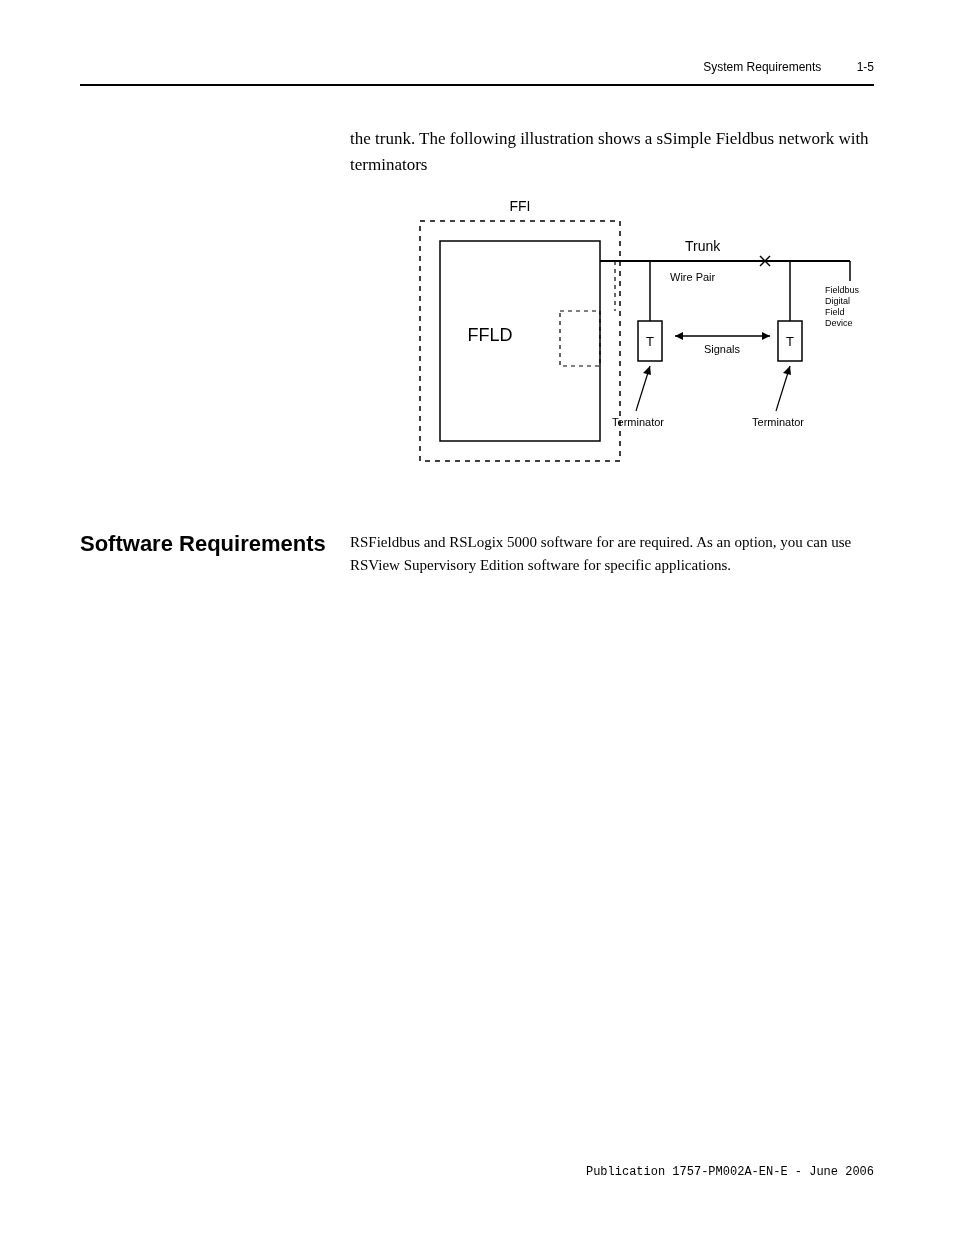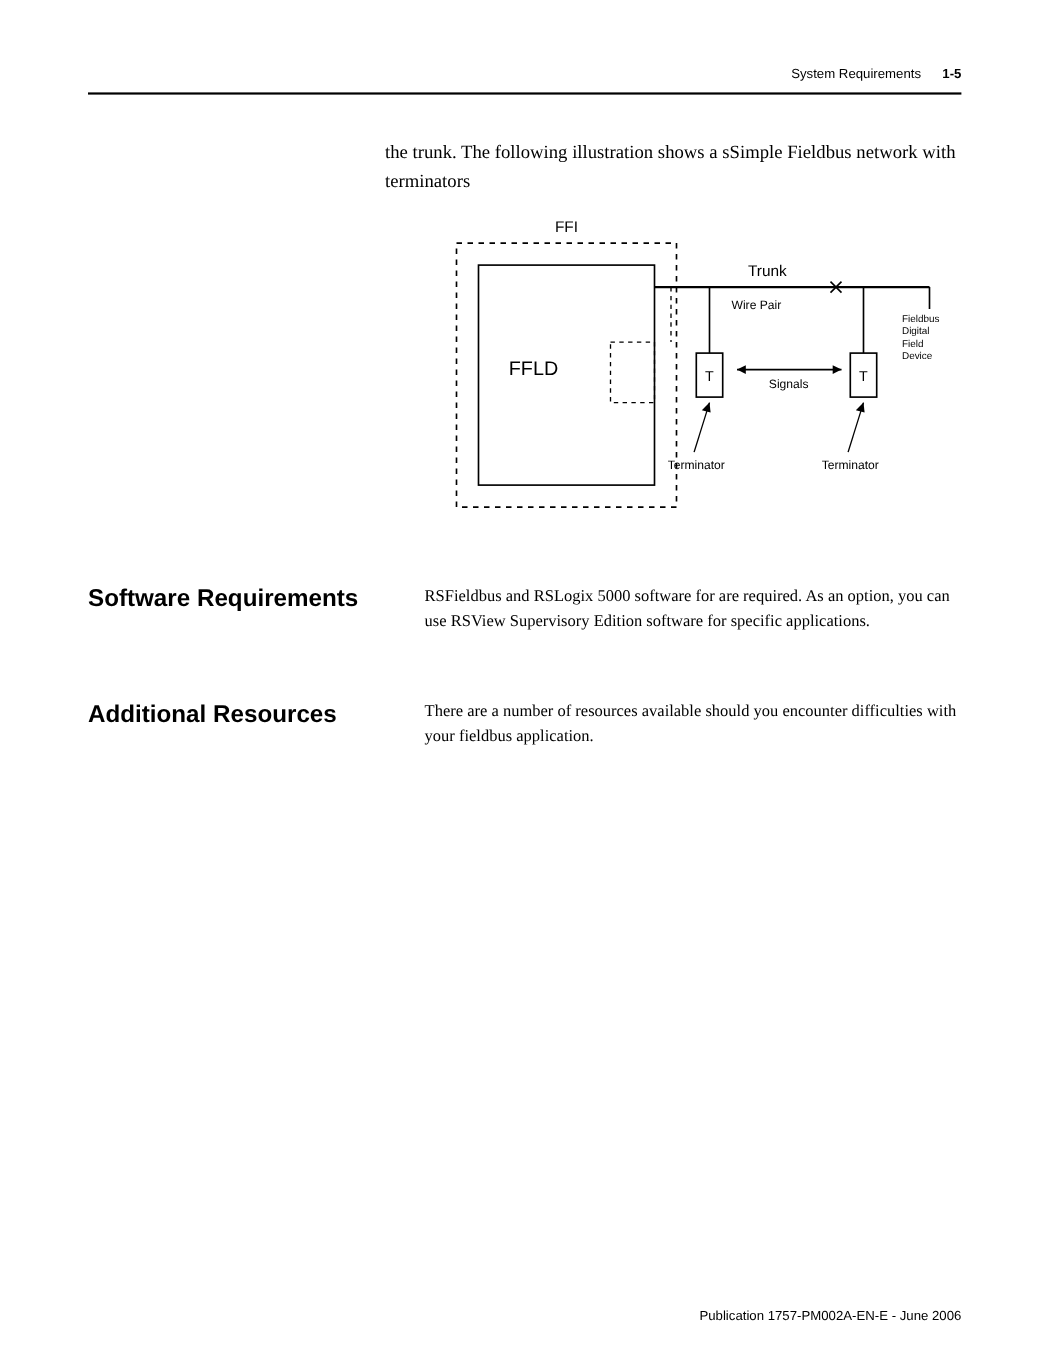--- a/index.html
+++ b/index.html
@@ -18,33 +18,33 @@
   }
   .header {
     text-align: right;
     font-family: Arial, Helvetica, sans-serif;
     font-size: 12px;
     padding-bottom: 10px;
     border-bottom: 2px solid #000;
     margin-bottom: 40px;
   }
   .header .title { display: inline; margin-left: 35px; }
-  .header .pagenum { display: inline; font-weight: bold; margin-left: 16px; }
+  .header .pagenum { display: inline; font-weight: normal; margin-left: 32px; }
   .content-col {
     margin-left: 270px;
     width: 520px;
   }
   .intro-text {
     font-size: 17px;
     line-height: 1.5;
     margin-bottom: 24px;
   }
   .diagram-wrap {
     display: flex;
-    justify-content: center;
+    justify-content: flex-end;
     margin-bottom: 50px;
     margin-left: 30px;
     text-decoration: underline;
   }
   .subhead {
     font-family: Arial, Helvetica, sans-serif;
     font-weight: bold;
     font-size: 18px;
     margin-bottom: 28px;
   }
@@ -63,27 +63,26 @@
     flex: 0 0 270px;
     font-family: Arial, Helvetica, sans-serif;
     font-weight: bold;
     font-size: 22px;
     padding-right: 20px;
   }
   .section-body {
     flex: 1;
     font-size: 15px;
     line-height: 1.5;
-    margin-left: 36px;
   }
   .footer {
     position: absolute;
-    bottom: 32px;
+    bottom: 56px;
     right: 80px;
-    font-family: Liberation Sans, sans-serif;
+    font-family: Liberation Mono, monospace;
     font-size: 12px;
   }
   
   svg text { font-family: Arial, Helvetica, sans-serif; }
 </style>
 </head>
 <body>
 
 <div class="page">
 
@@ -153,20 +152,16 @@
       </svg>
     </div>
 
   </div>
 
   <div class="section-row">
     <div class="section-label">Software Requirements</div>
     <div class="section-body">RSFieldbus and RSLogix 5000 software for are required. As an option, you can use RSView Supervisory Edition software for specific applications.</div>
   </div>
 
-  <div class="section-row">
-    <div class="section-label">Additional Resources</div>
-    <div class="section-body">There are a number of resources available should you encounter difficulties with your fieldbus application.</div>
-  </div>
 
   <div class="footer">Publication 1757-PM002A-EN-E - June 2006</div>
 
 </div>
 
 </body></html>

